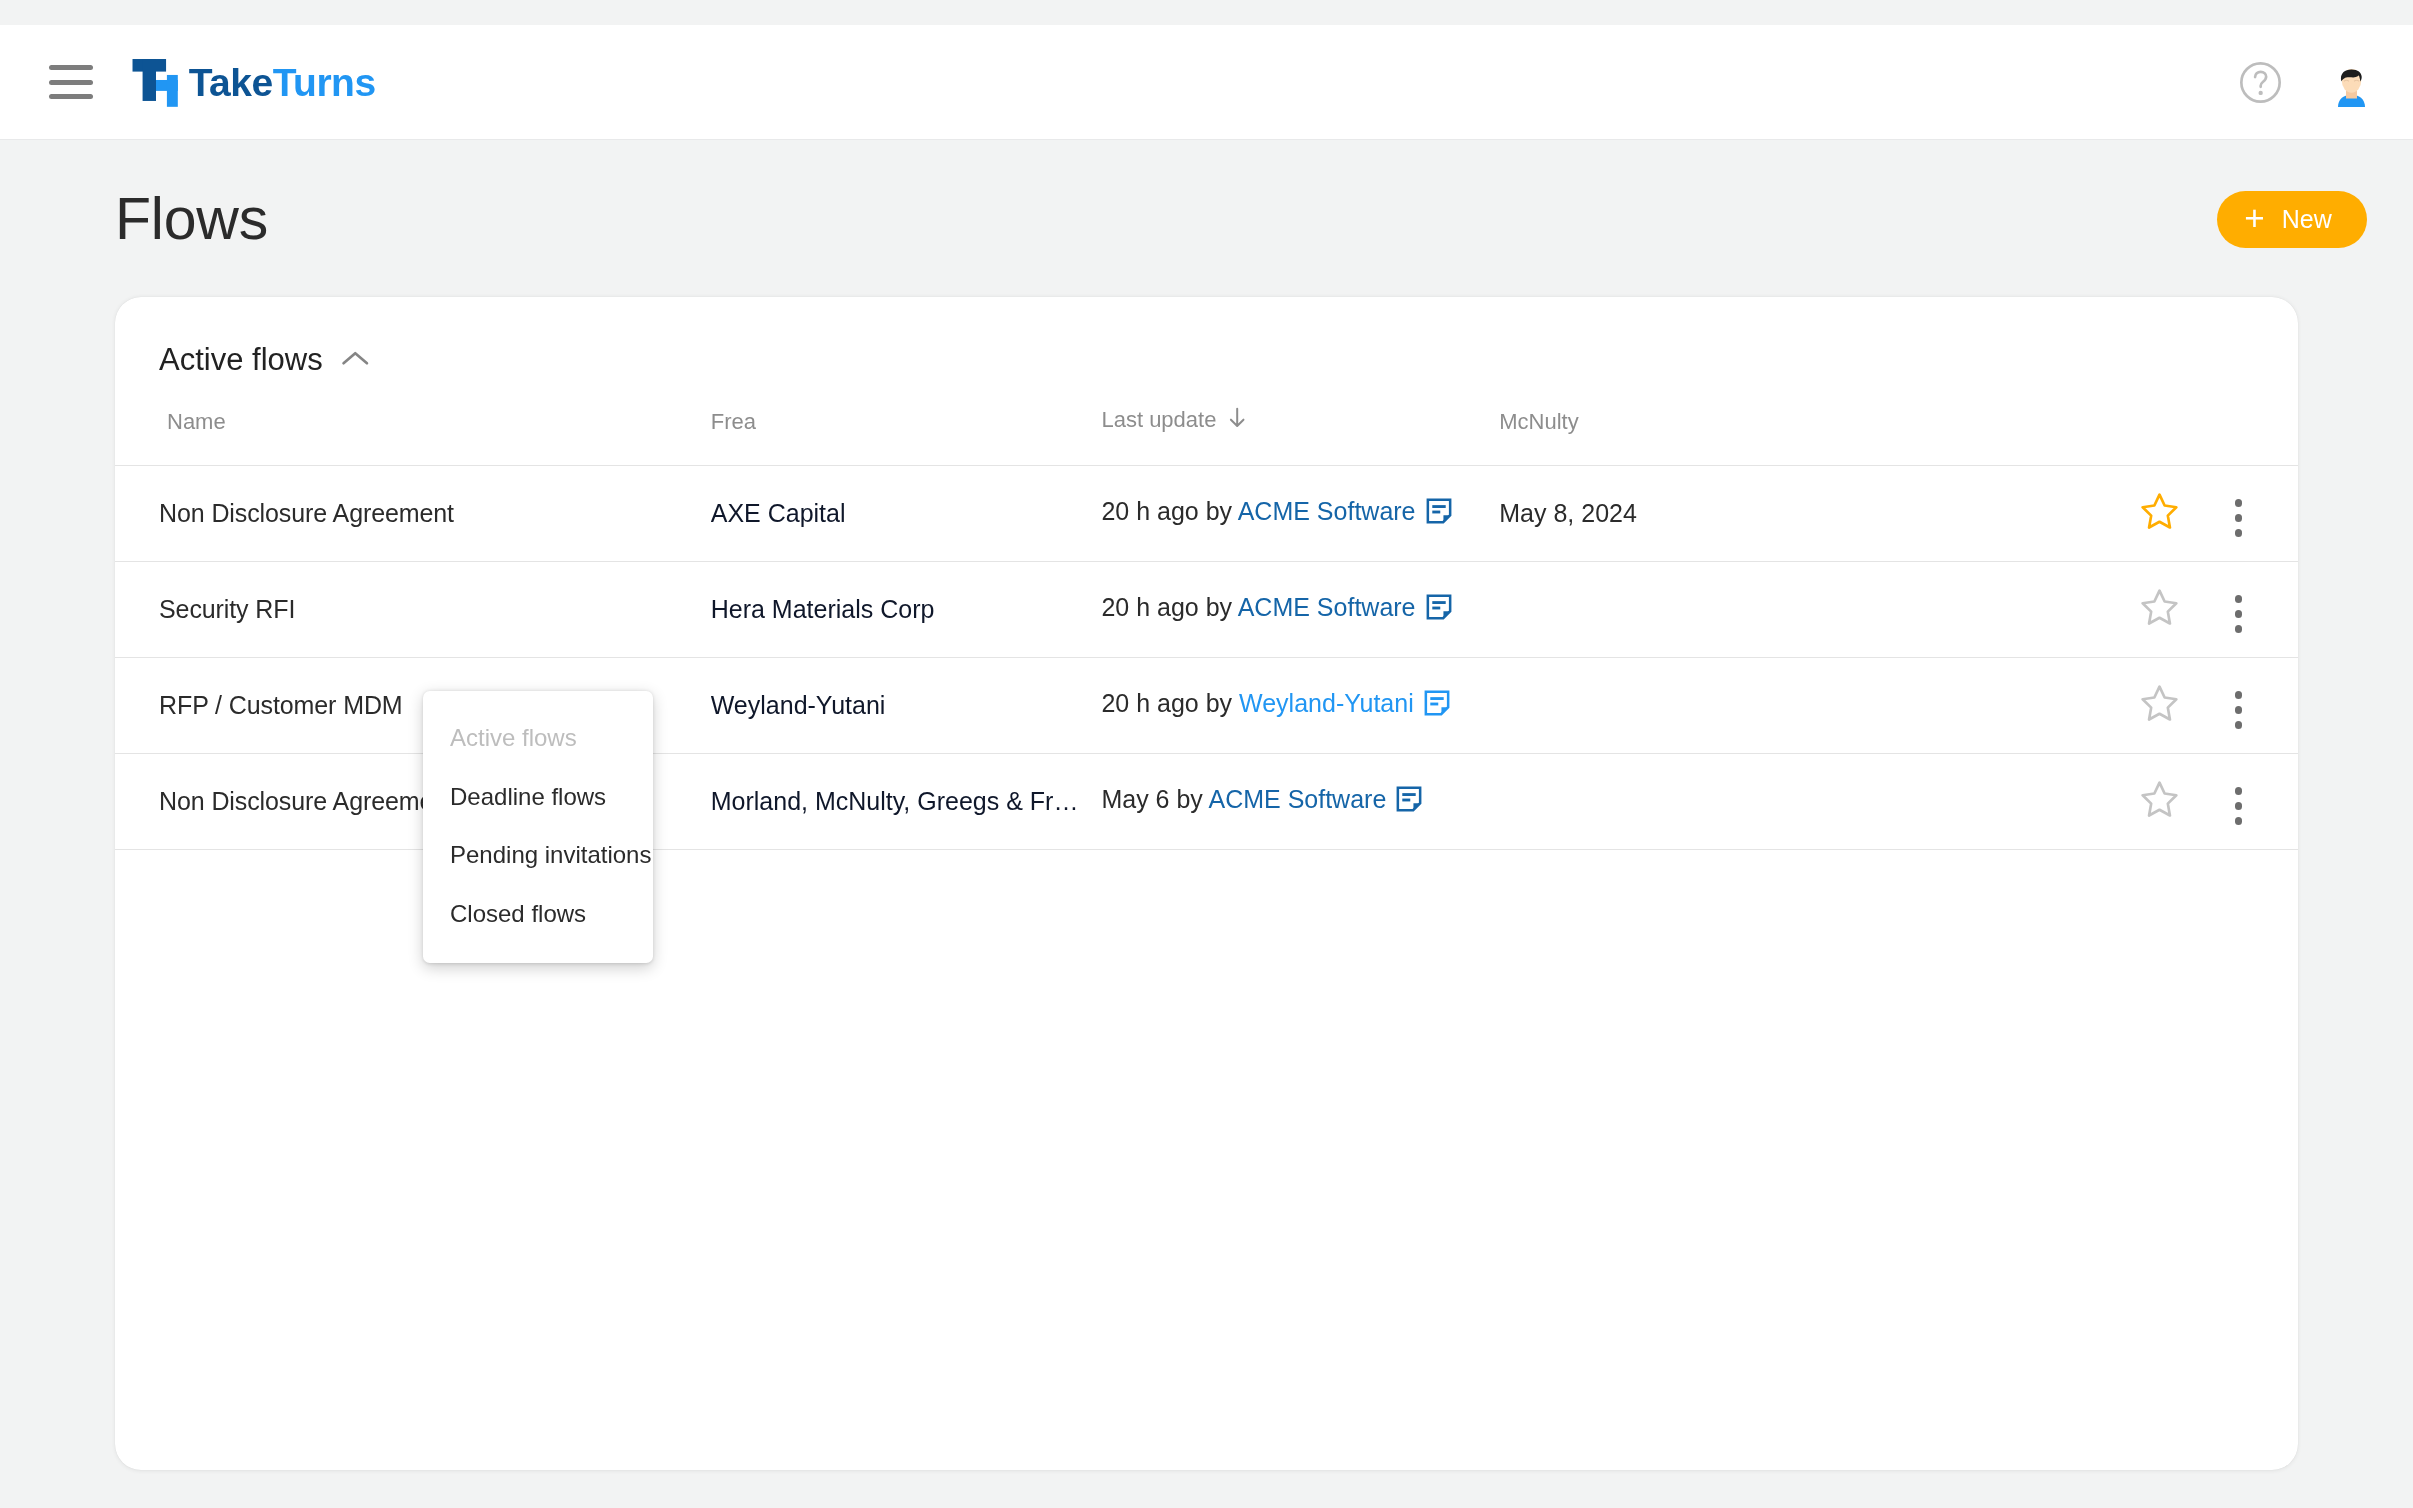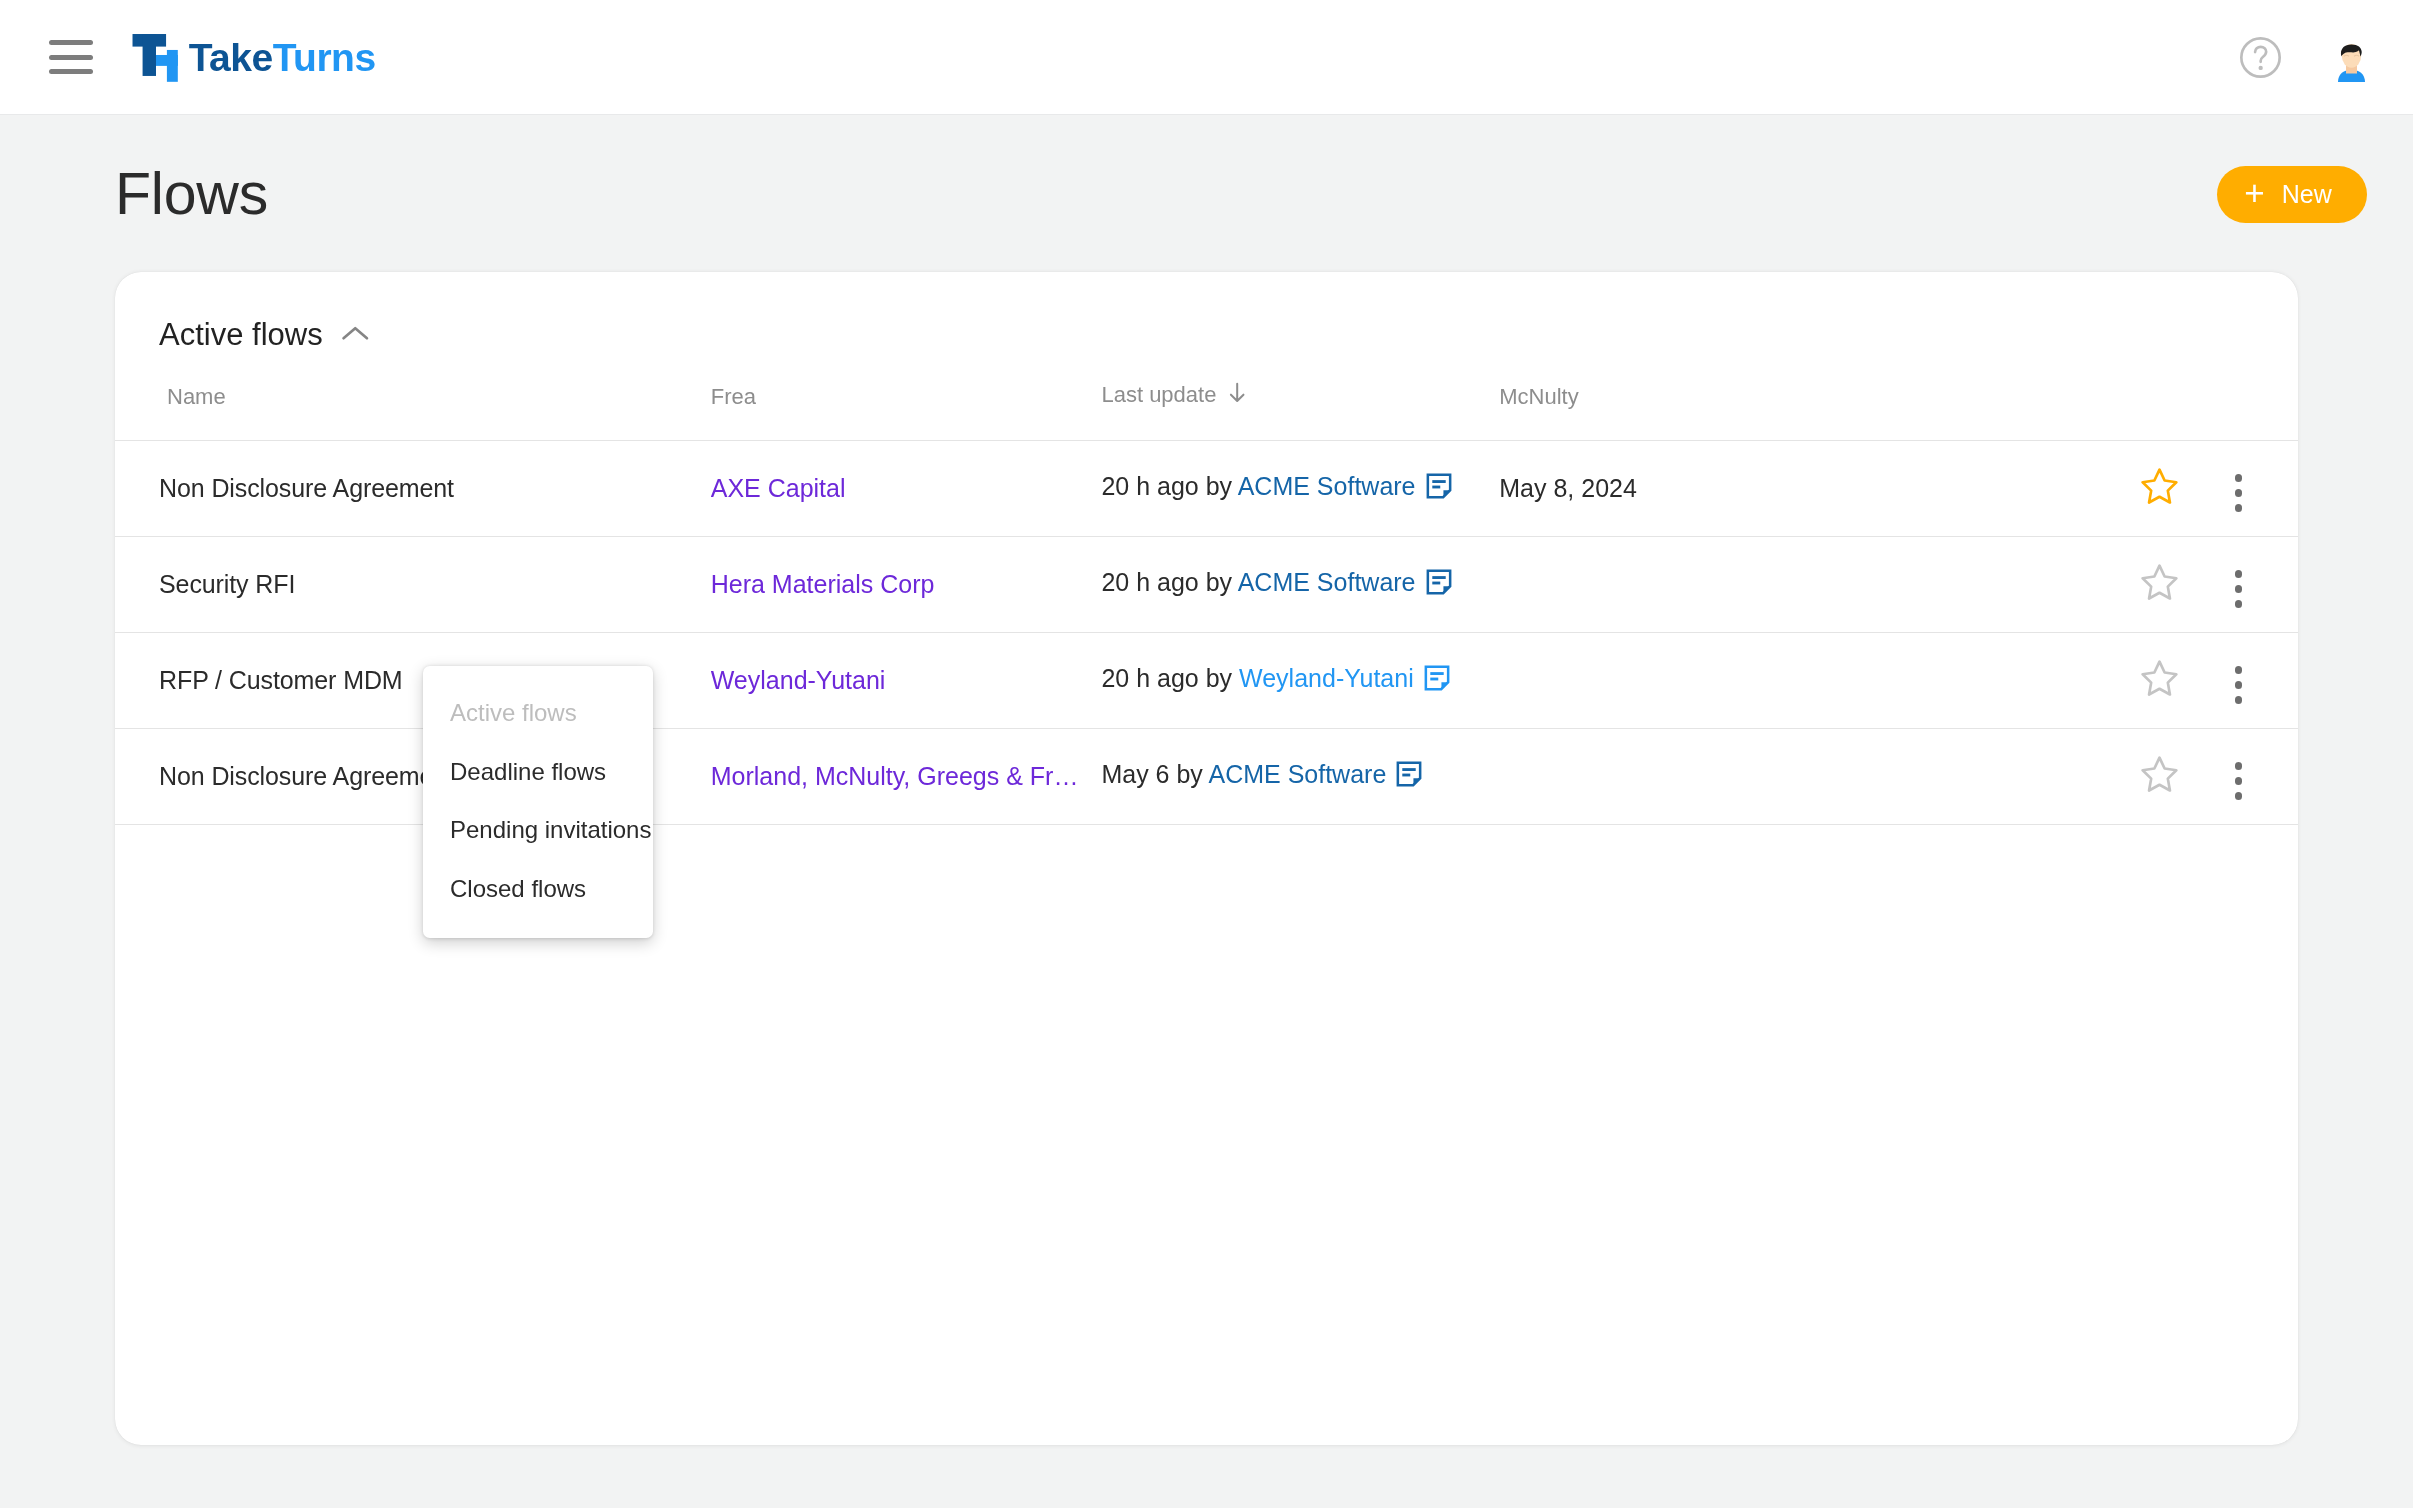--- a/index.html
+++ b/index.html
@@ -16,20 +16,21 @@
 
   
   .topbar {
     position: relative;
     height: 115px;
     background: #ffffff;
     display: flex;
     align-items: center;
     padding: 0 37px 0 49px;
     border-bottom: 0.8px solid #e8e9ea;
+    margin-top: 25px;
   }
   .hamburger {
     width: 47px;
     height: 37px;
     display: flex;
     flex-direction: column;
     justify-content: center;
     gap: 9.2px;
     cursor: pointer;
     flex: 0 0 auto;
@@ -176,21 +177,21 @@
     font-size: 25px;
     color: #2b2b2b;
     padding: 0;
     height: 96px;
     vertical-align: middle;
     border-bottom: 0.8px solid #e4e4e4;
   }
   .tbl td.name-cell { padding-left: 44px; letter-spacing: -0.1px; }
 
   .link-blue {
-    color: #6d28d9;
+    color: #0f172a;
     cursor: pointer;
     white-space: nowrap;
     overflow: hidden;
     text-overflow: ellipsis;
     display: inline-block;
     max-width: 373px;
     vertical-align: bottom;
   }
 
   .update-cell { white-space: nowrap; color: #8d8d8d; font-size: 23.5px; }

